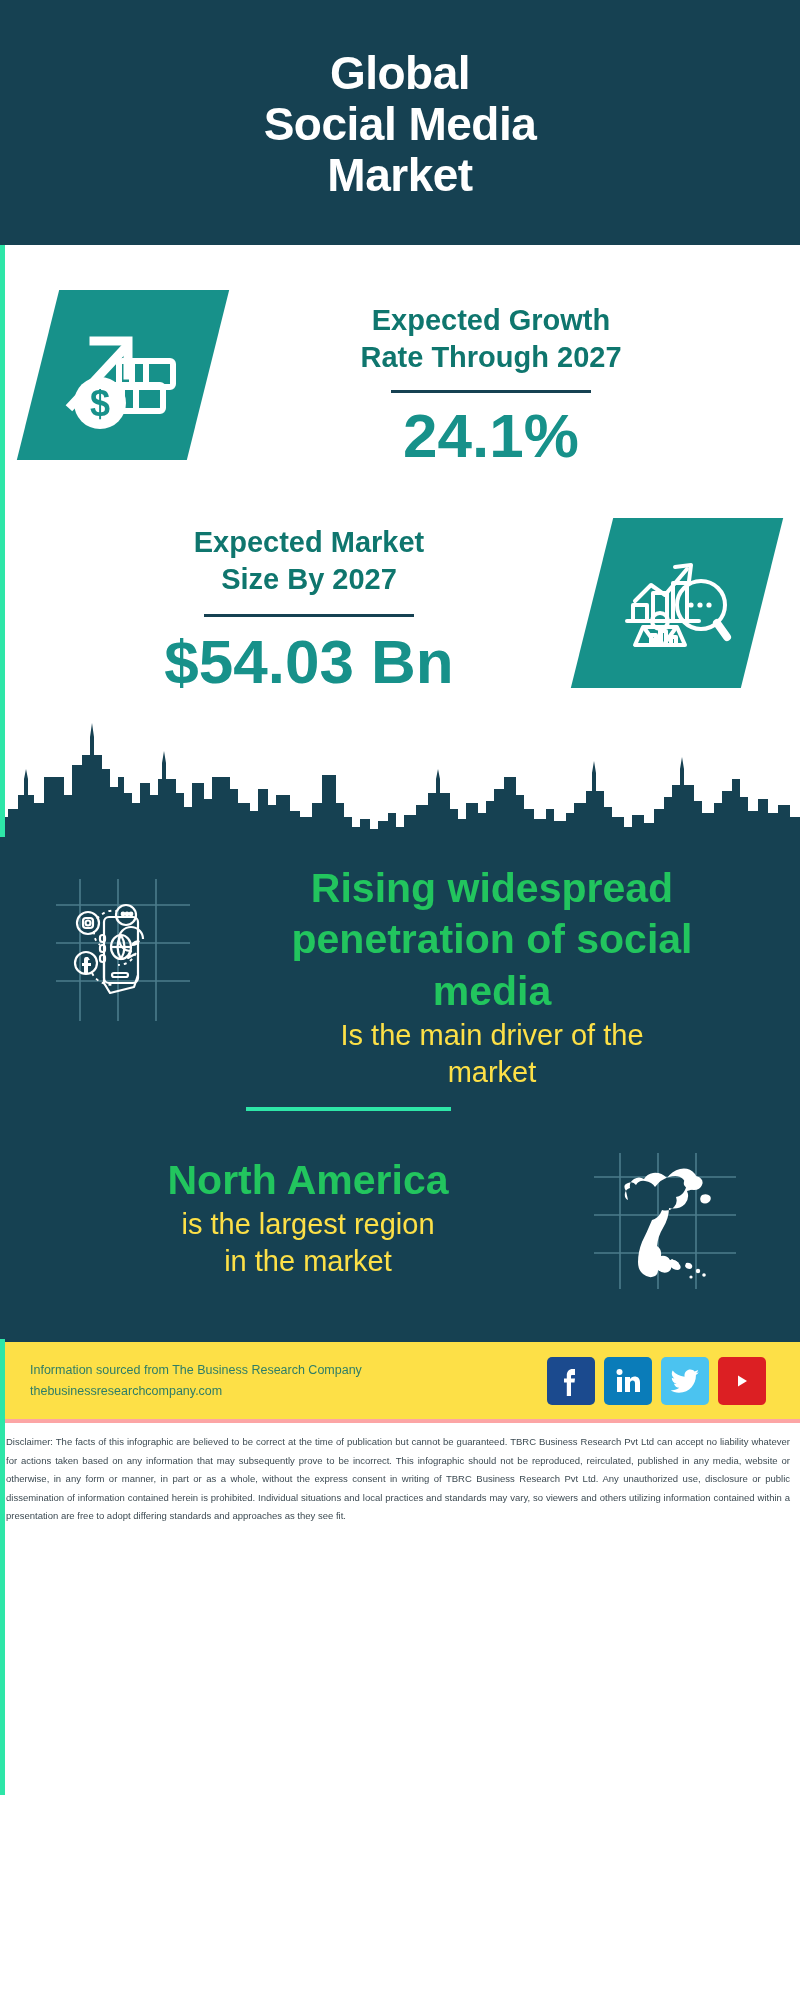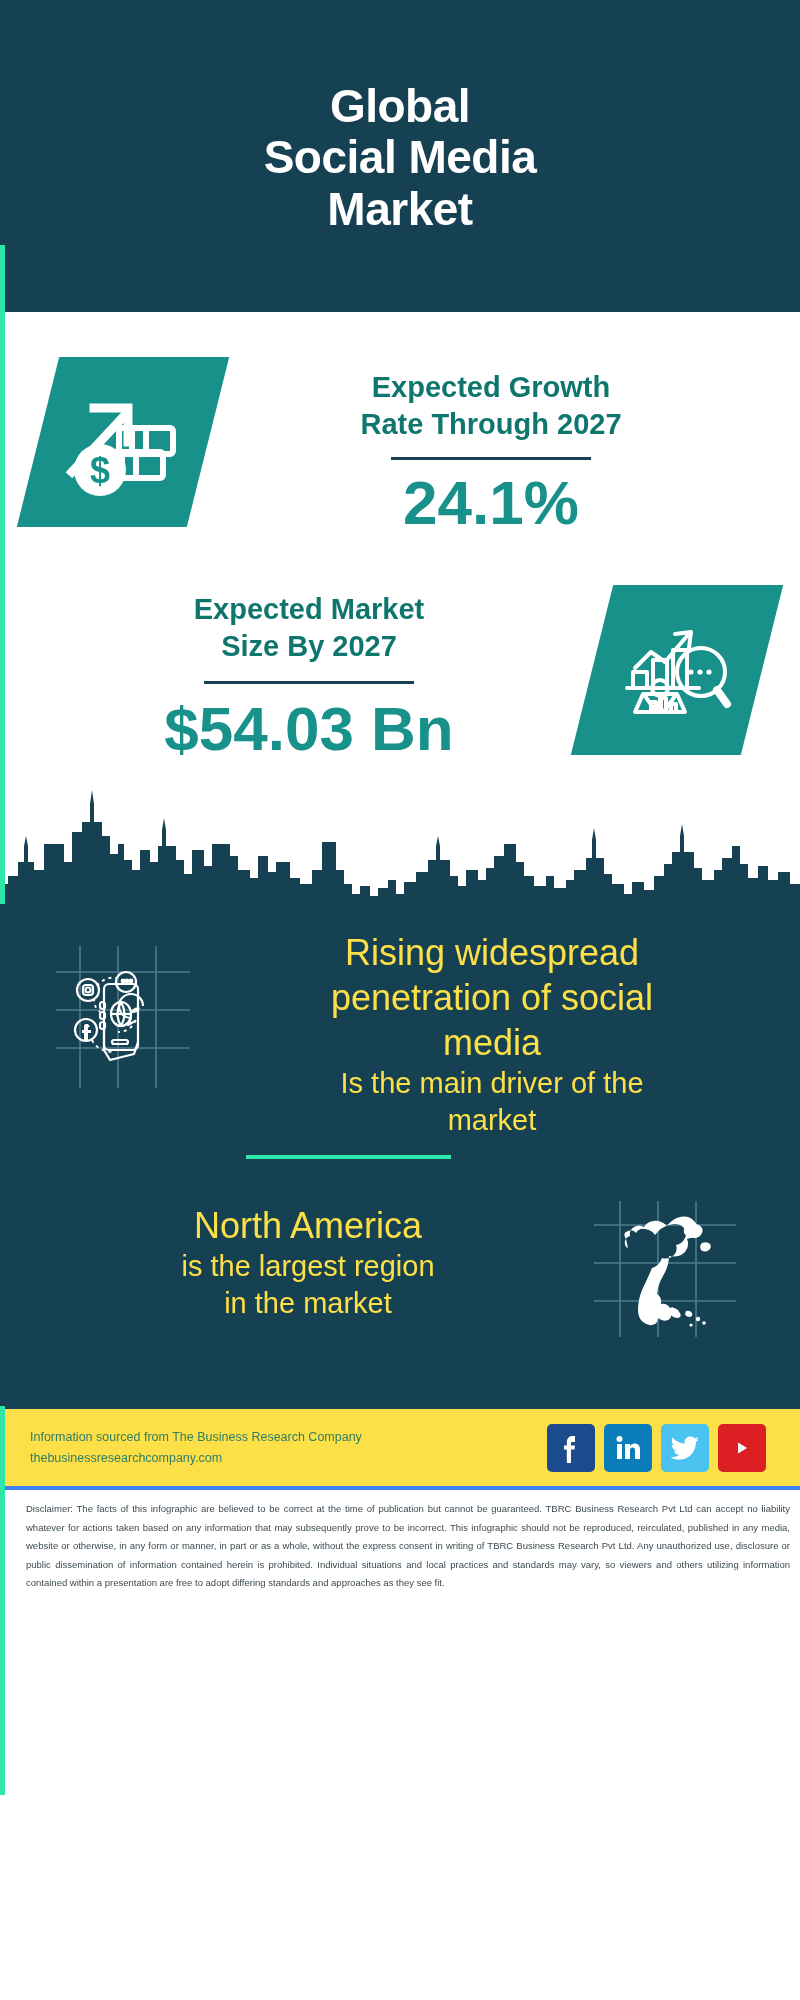--- a/index.html
+++ b/index.html
@@ -6,21 +6,21 @@
   html,body { background:#ffffff; }
   body {
     width:800px; height:2000px; position:relative;
     font-family:"Liberation Sans", sans-serif;
     overflow:hidden;
   }
 
   
   .header {
     background:#164152;
-    height:312px;
+    height:245px;
     display:flex; flex-direction:column;
     align-items:center; justify-content:center;
     padding-top:4px;
   }
   .header .line {
     color:#ffffff;
     font-weight:bold;
     font-size:46px;
     line-height:1.11;
     letter-spacing:-0.5px;
@@ -101,22 +101,22 @@
   .icon-grid-box {
     width:150px; height:150px;
     margin:22px 10px 0 48px;
     flex:0 0 auto;
   }
   .driver-text {
     flex:1; text-align:center;
     padding:10px 30px 0 6px;
   }
   .accent-text {
-    color:#fde047; font-weight:normal;
-    font-size:36px; line-height:1.25;
+    color:#22c55e; font-weight:bold;
+    font-size:41px; line-height:1.25;
   }
   .white-text {
     color:#fde047; font-weight:normal;
     font-size:29px; line-height:1.28;
   }
   .mid-rule {
     width:205px; height:4px; background:#2EE6A8;
     margin:16px auto 0 auto;
     position:relative; left:-52px;
   }
@@ -149,22 +149,22 @@
   .social-row { display:flex; gap:9px; align-items:center; }
   .sq { width:48px; height:48px; border-radius:5px;
         display:flex; align-items:center; justify-content:center; }
   .sq.fb { background:#1B4A8E; }
   .sq.li { background:#0A7CB9; }
   .sq.tw { background:#4BC3F0; }
   .sq.yt { background:#DC1F23; }
 
   
   .disclaimer {
-    border-top:4px solid #3b82f6;
-    padding:10px 10px 0 26px;
+    border-top:4px solid #fca5a5;
+    padding:10px 10px 0 6px;
     color:#3C4A52;
     font-size:9.5px;
     line-height:1.95;
     text-align:justify;
   }
   .left-accent {
     position:absolute; left:0; top:245px;
     width:5px; height:1550px; background:#2EE6A8;
   }
 </style>

